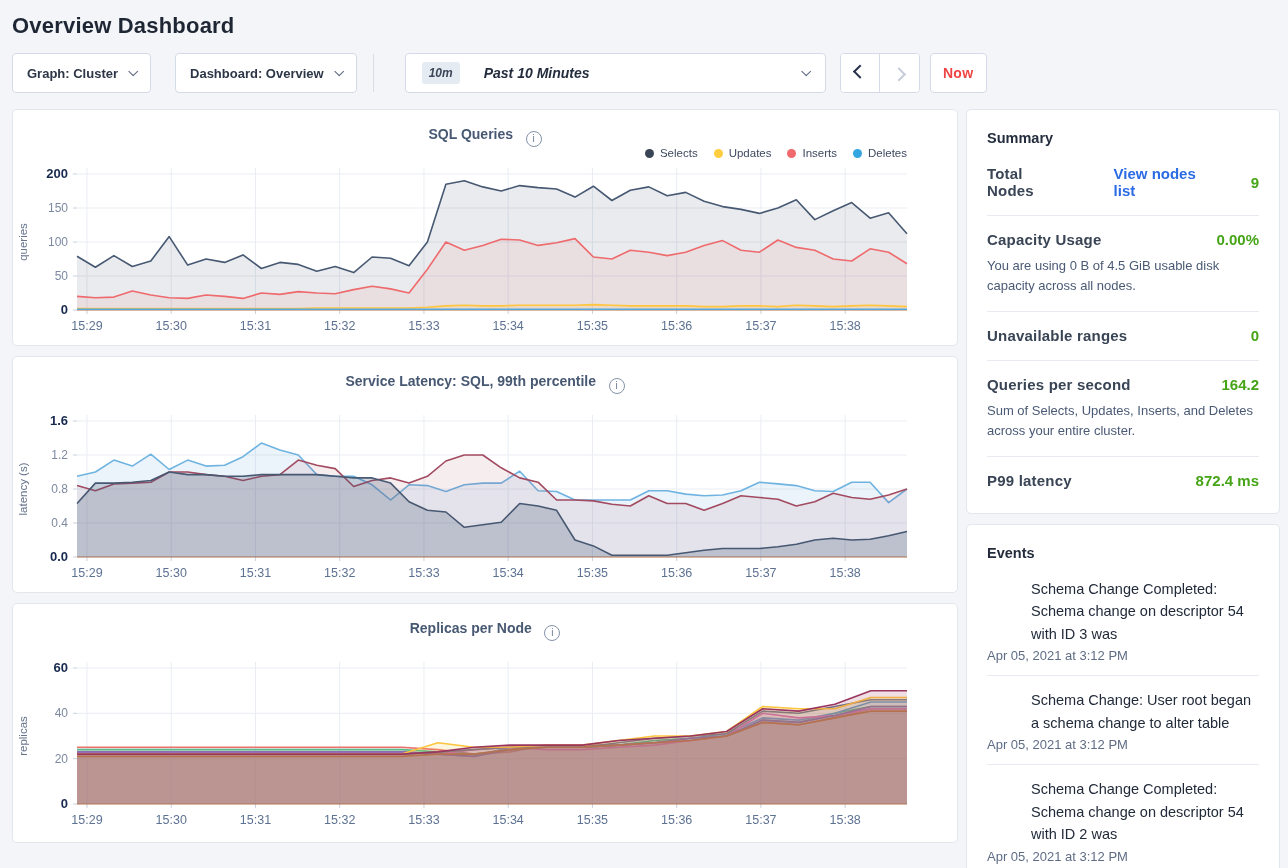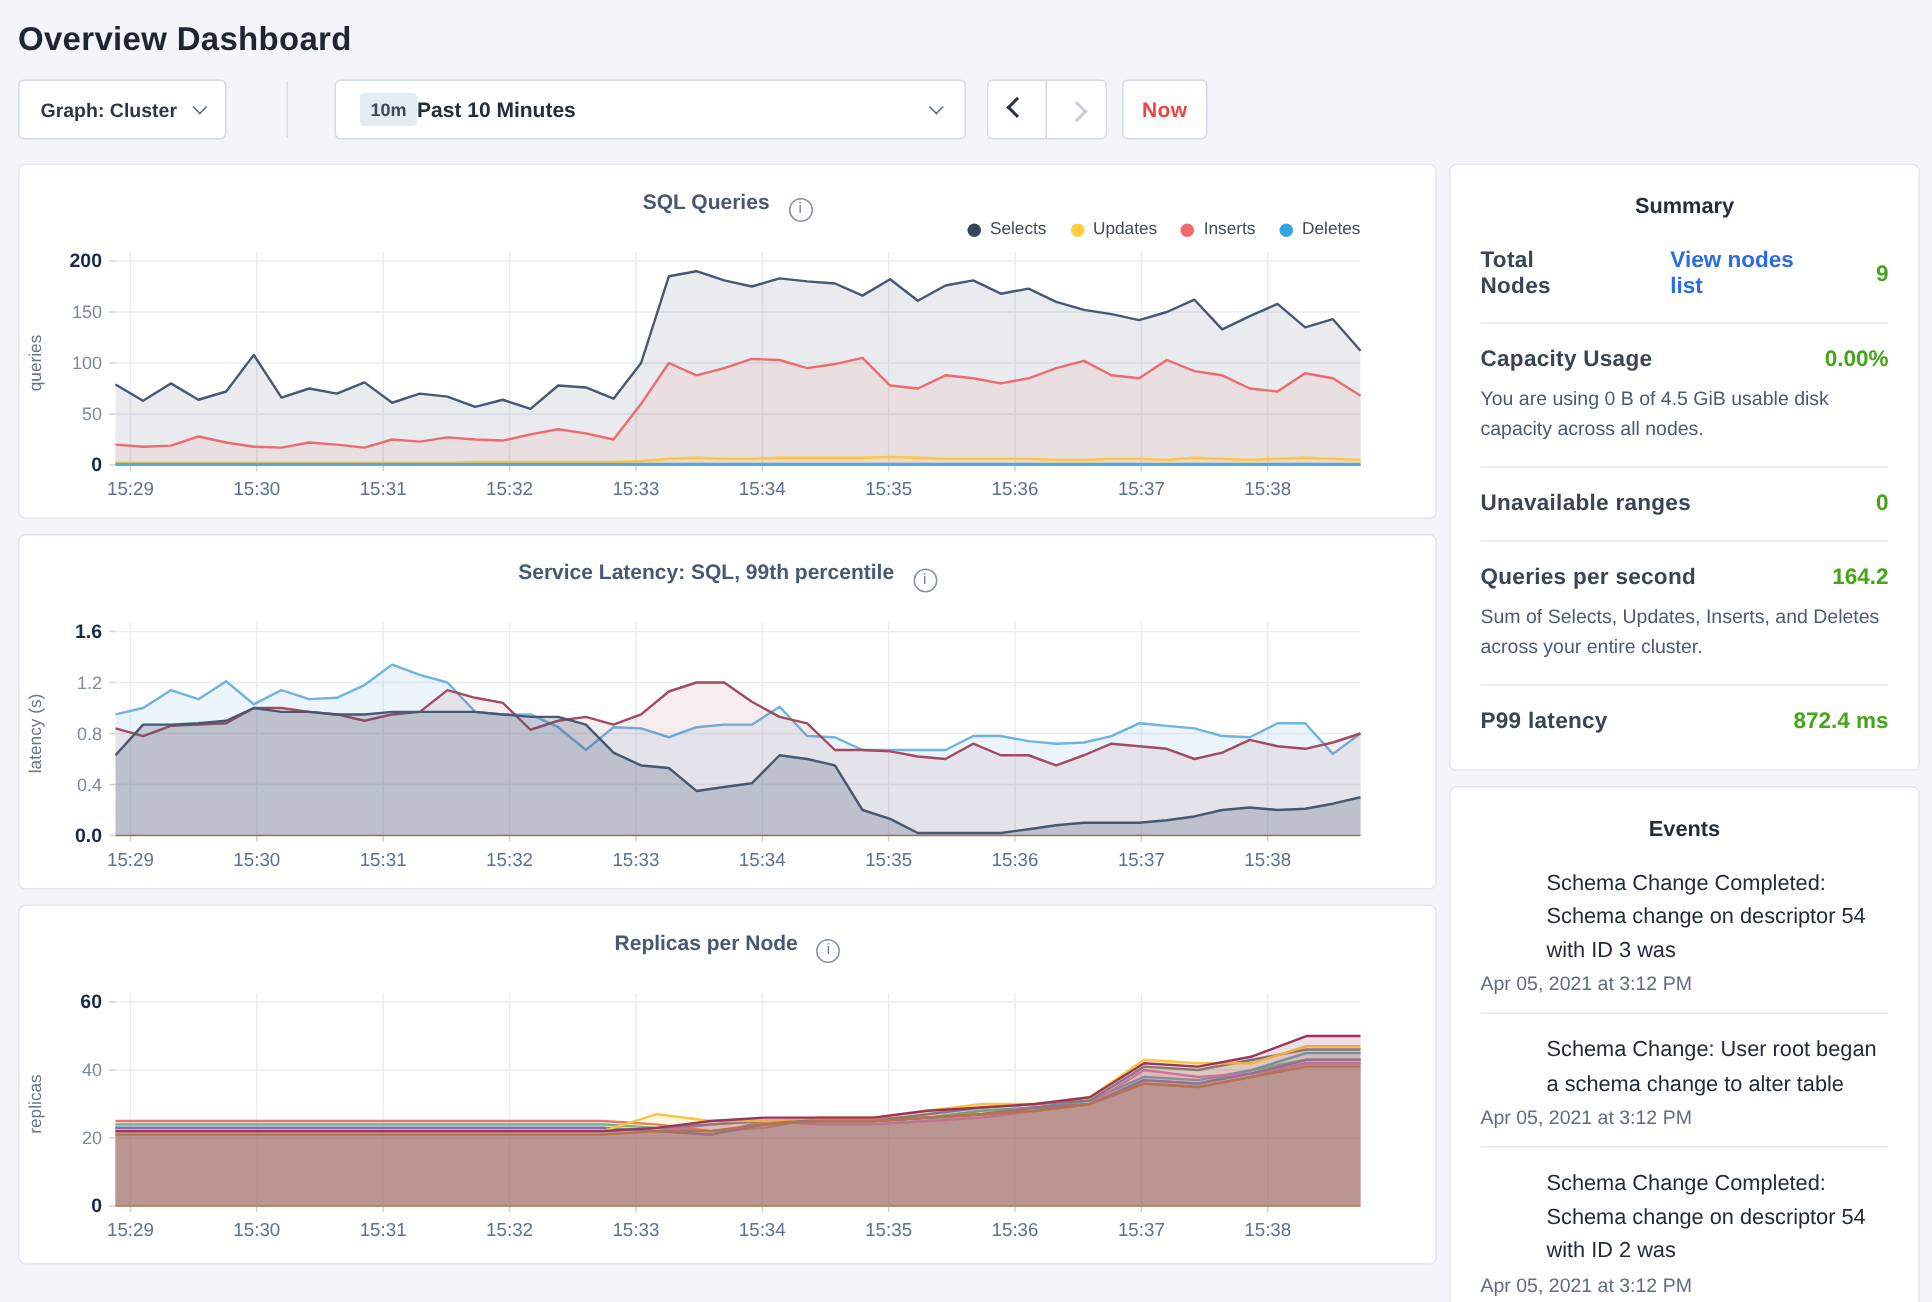--- a/index.html
+++ b/index.html
@@ -16,21 +16,21 @@
   
   .toolbar { display:flex; align-items:center; margin:22px 8px 0 12px; height:24px; }
   .btn {
     background:#fff; border:1px solid #d4dbe6; border-radius:4px;
     height:40px; display:flex; align-items:center; cursor:pointer;
     font-family:inherit;
   }
   .dd { padding:0 14px; gap:11px; font-size:13px; font-weight:700; color:#2c3646; }
   .dd-graph { margin-right:24px; }
   .vdiv { width:1px; height:38px; background:#d8dee8; margin:0 31px 0 16px; }
-  .time-select { width:421px; padding:0 16px; gap:0; }
+  .time-select { width:421px; padding:0 16px; gap:24px;font-style:italic; }
   .time-badge {
     background:#e5ebf3; color:#3c4758; font-size:12px; font-weight:700;
     padding:4px 7px; border-radius:3px;
   }
   .time-label { font-size:14px; font-weight:700; color:#242d3d; }
   .time-select .chev { margin-left:auto; }
   .pager { margin-left:14px; display:flex; border:1px solid #d4dbe6; border-radius:4px; background:#fff; overflow:hidden; height:40px; }
   .pager button {
     width:39px; height:38px; background:#fff; border:none; cursor:pointer;
     display:flex; align-items:center; justify-content:center;
@@ -61,21 +61,21 @@
     margin-left:8px; vertical-align:-3px; font-weight:400;
   }
   .legend-row { height:18px; display:flex; justify-content:flex-end; align-items:center; gap:16px; padding-right:50px; }
   .legend-item { display:flex; align-items:center; gap:6px; font-size:11.5px; color:#3e4a61; }
   .legend-dot { width:9px; height:9px; border-radius:50%; }
   .chart-svg { display:block; width:946px; height:182px; }
   svg text { font-family:"Liberation Sans", sans-serif; }
 
   
   .side-card { padding:12px 20px 8px 20px; }
-  .side-title { text-align:center; font-size:14.5px; font-weight:700; color:#242d3d; margin:8px 0 4px; }
+  .side-title { font-size:14.5px; font-weight:700; color:#242d3d; margin:8px 0 4px; }
   .srow { padding:15px 0 16px; }
   .srow + .srow { border-top:1px solid #e7ebf1; }
   .srow-head { display:flex; align-items:center;gap:32px; }
   .slabel { font-weight:700; font-size:15px; color:#394455; letter-spacing:.2px; }
   .slink { margin-left:10px; color:#2b6be4; font-weight:700; font-size:15px; text-decoration:none; cursor:pointer; }
   .svalue { margin-left:auto; color:#46a417; font-weight:700; font-size:15px; }
   .sdesc { margin-top:8px; font-size:13px; color:#4a5a75; line-height:1.5; }
 
   
   .evt { padding:13px 0 12px; }
@@ -86,20 +86,24 @@
 </head>
 <body>
 
 <header class="page-header">
   <h1>Overview Dashboard</h1>
 </header>
 
 <div class="toolbar">
   <button class="btn dd dd-graph">
     <span>Graph: Cluster</span>
+    <span class="chev down"></span>
+  </button>
+  <button class="btn dd">
+    <span>Dashboard: Overview</span>
     <span class="chev down"></span>
   </button>
   <div class="vdiv"></div>
   <button class="btn time-select">
     <span class="time-badge">10m</span>
     <span class="time-label">Past 10 Minutes</span>
     <span class="chev down"></span>
   </button>
   <div class="pager">
     <button>

